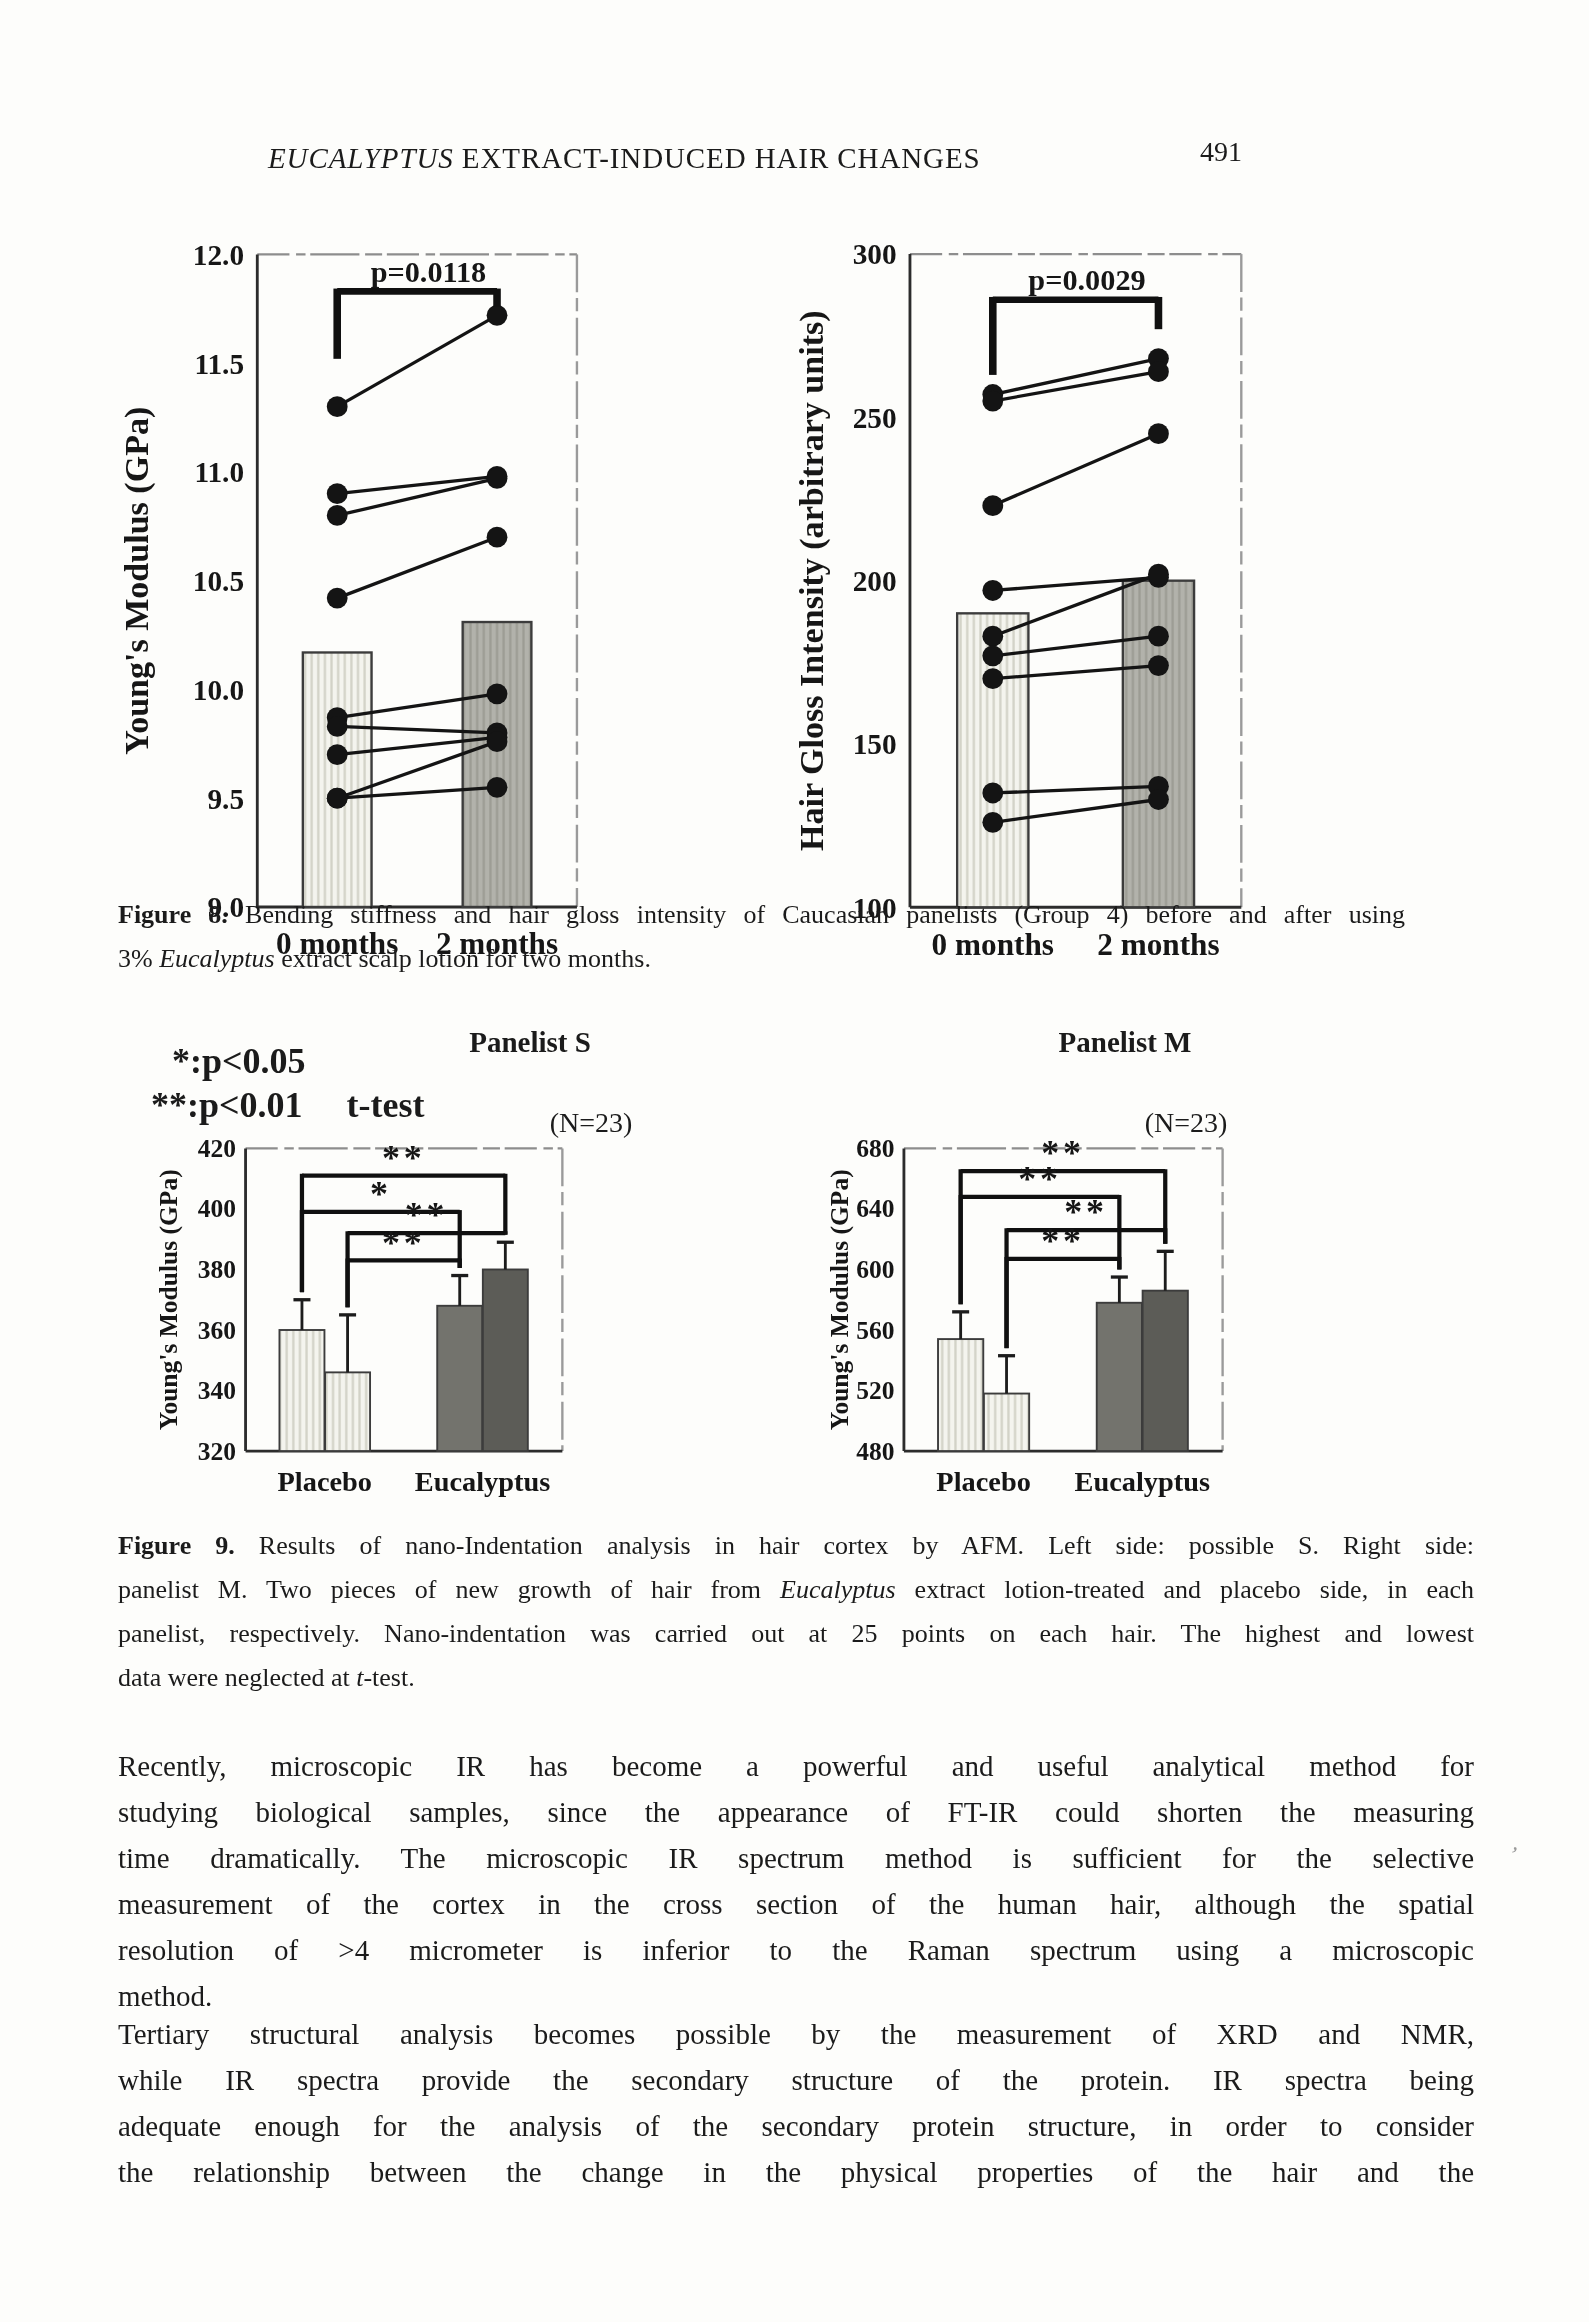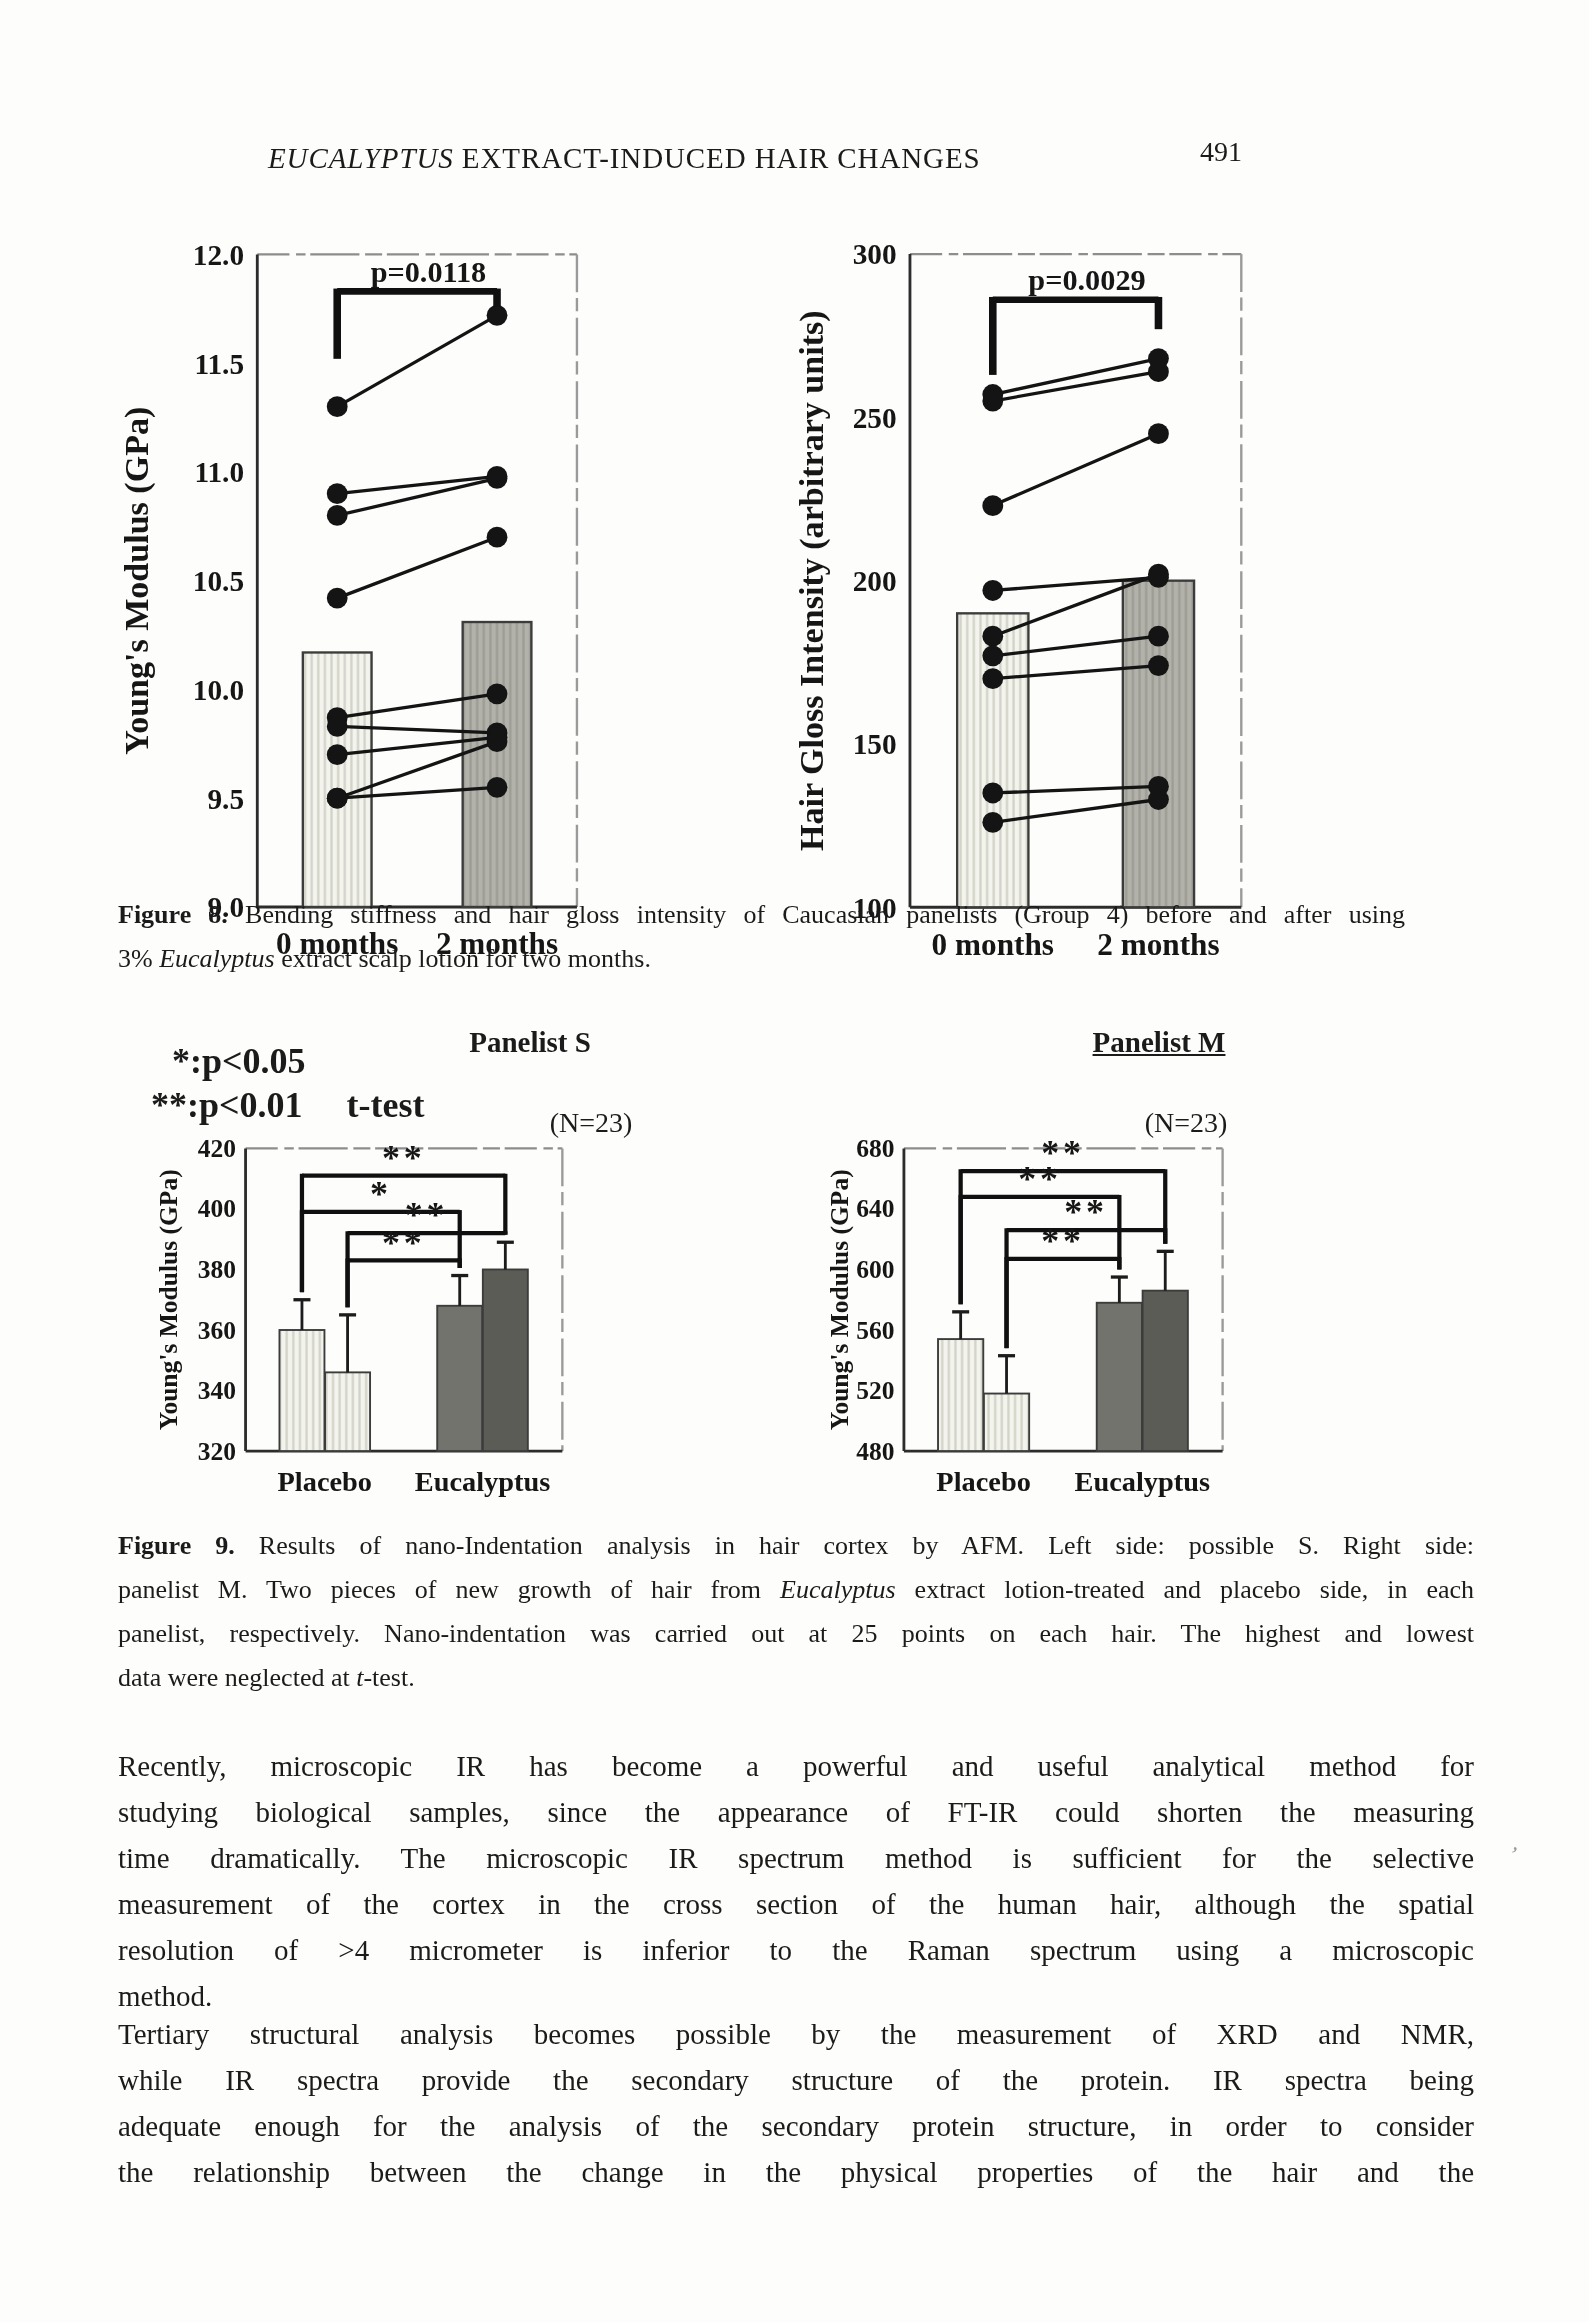--- a/index.html
+++ b/index.html
@@ -12,21 +12,21 @@
   .pageno{top:136px;left:1200px;font-size:28px;}
   
   svg{position:absolute;overflow:visible;}
   #fig8-left{left:123px;top:218px;}
   #fig8-right{left:785px;top:218px;}
   #fig9-left{left:151px;top:1136px;}
   #fig9-right{left:833px;top:1136px;}
   
   .ptitle{font-weight:bold;font-size:29px;text-align:center;width:208px;}
   .ptitle.s{left:426px;top:1026px;}
-  .ptitle.m{left:1055px;top:1026px;text-decoration:underline;}
+  .ptitle.m{left:1021px;top:1026px;}
   .nlabel{font-weight:normal;font-size:28px;text-align:center;width:208px;}
   .nlabel.s{left:487px;top:1107px;}
   .nlabel.m{left:1082px;top:1107px;}
   .legend{left:151px;top:1039px;font-weight:bold;font-size:36px;line-height:44px;}
   .legend .l1{padding-left:21px;}
   .legend .ttest{margin-left:44px;}
   
   .caption{font-size:26px;line-height:44px;}
   .fig8cap{left:118px;top:893px;width:1287px;}
   .fig9cap{left:118px;top:1524px;width:1356px;}

